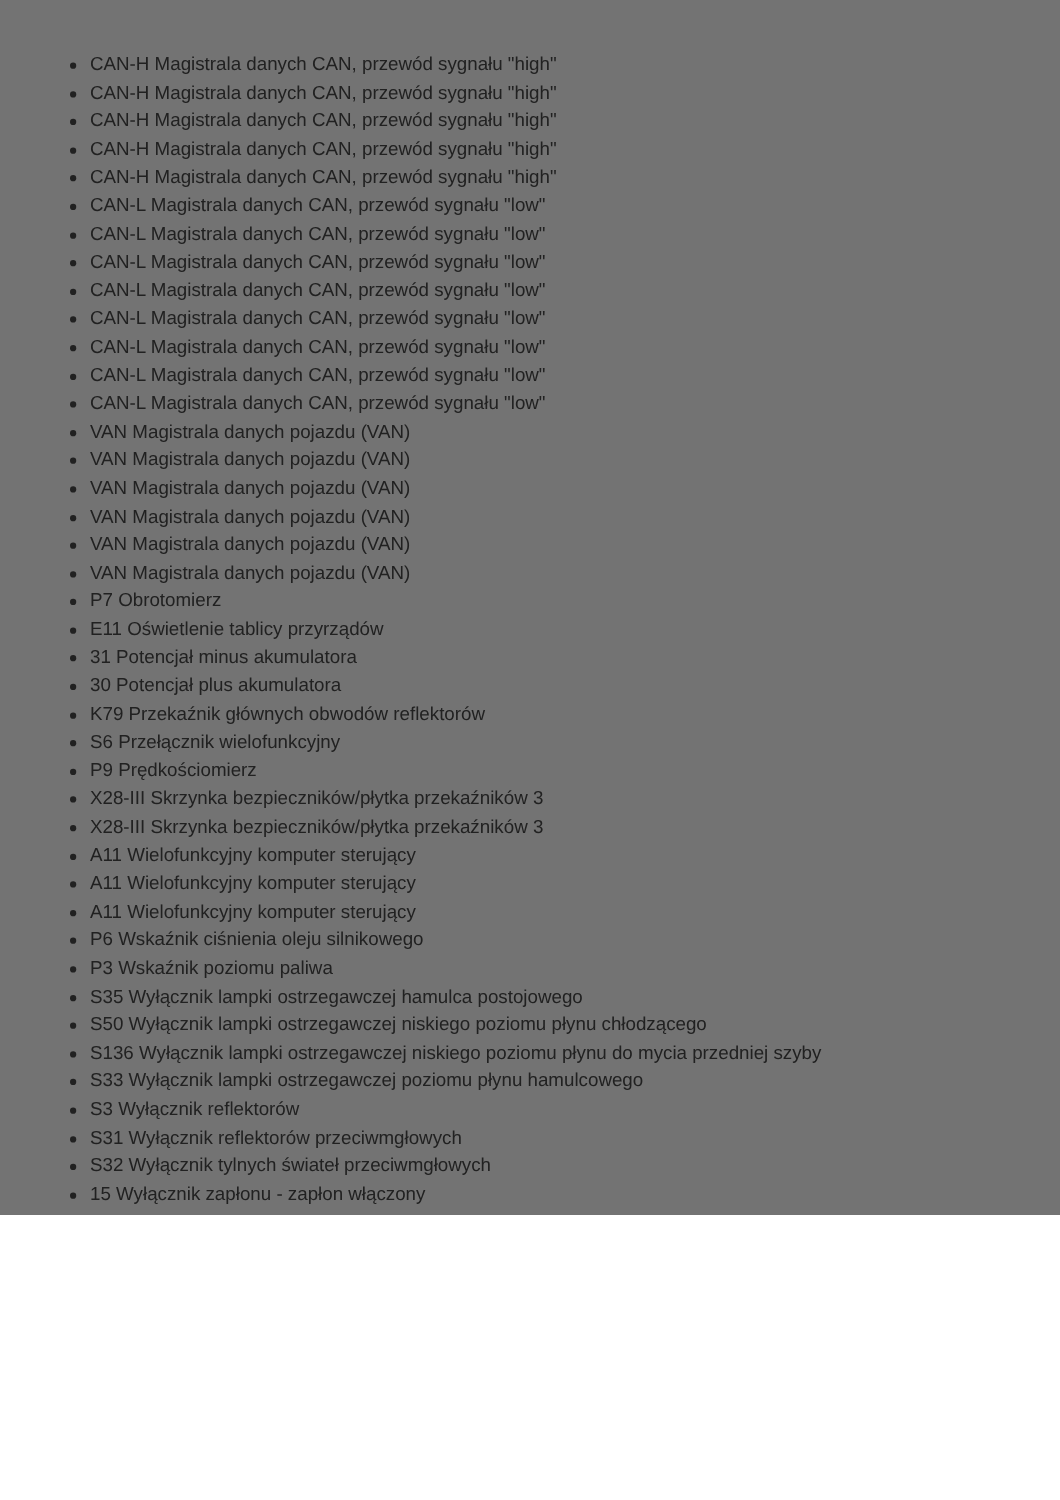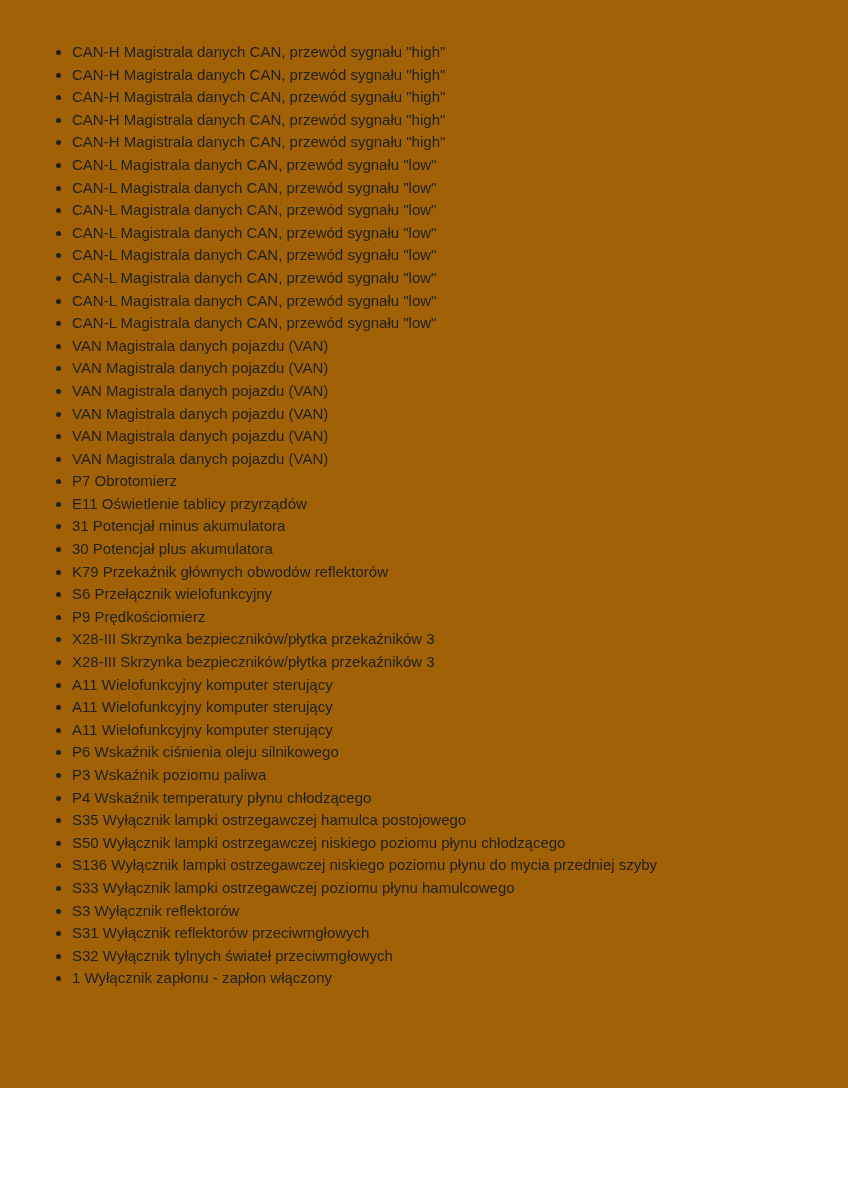--- a/index.html
+++ b/index.html
@@ -3,22 +3,22 @@
 <meta charset="utf-8">
 <style>
   html, body {
     margin: 0;
     padding: 0;
     background: #ffffff;
   }
   .page {
     position: relative;
     width: 848px;
-    height: 1088px;
-    background: #a16207;
+    height: 972px;
+    background: #737373;
     overflow: hidden;
     font-family: "Liberation Sans", sans-serif;
     color: #212121;
   }
   ul.legend-list {
     position: absolute;
     top: 41px;
     left: 0;
     margin: 0;
     padding: 0;
@@ -109,32 +109,31 @@
   <li><span>A11 Wielofunkcyjny komputer sterujący</span></li>
 
   <li><span>A11 Wielofunkcyjny komputer sterujący</span></li>
 
   <li><span>A11 Wielofunkcyjny komputer sterujący</span></li>
 
   <li><span>P6 Wskaźnik ciśnienia oleju silnikowego</span></li>
 
   <li><span>P3 Wskaźnik poziomu paliwa</span></li>
 
-  <li><span>P4 Wskaźnik temperatury płynu chłodzącego</span></li>
 
   <li><span>S35 Wyłącznik lampki ostrzegawczej hamulca postojowego</span></li>
 
   <li><span>S50 Wyłącznik lampki ostrzegawczej niskiego poziomu płynu chłodzącego</span></li>
 
   <li><span>S136 Wyłącznik lampki ostrzegawczej niskiego poziomu płynu do mycia przedniej szyby</span></li>
 
   <li><span>S33 Wyłącznik lampki ostrzegawczej poziomu płynu hamulcowego</span></li>
 
   <li><span>S3 Wyłącznik reflektorów</span></li>
 
   <li><span>S31 Wyłącznik reflektorów przeciwmgłowych</span></li>
 
   <li><span>S32 Wyłącznik tylnych świateł przeciwmgłowych</span></li>
 
-  <li><span>1 Wyłącznik zapłonu - zapłon włączony</span></li>
+  <li><span>15 Wyłącznik zapłonu - zapłon włączony</span></li>
 
 </ul>
 </div>
 
 </body></html>

